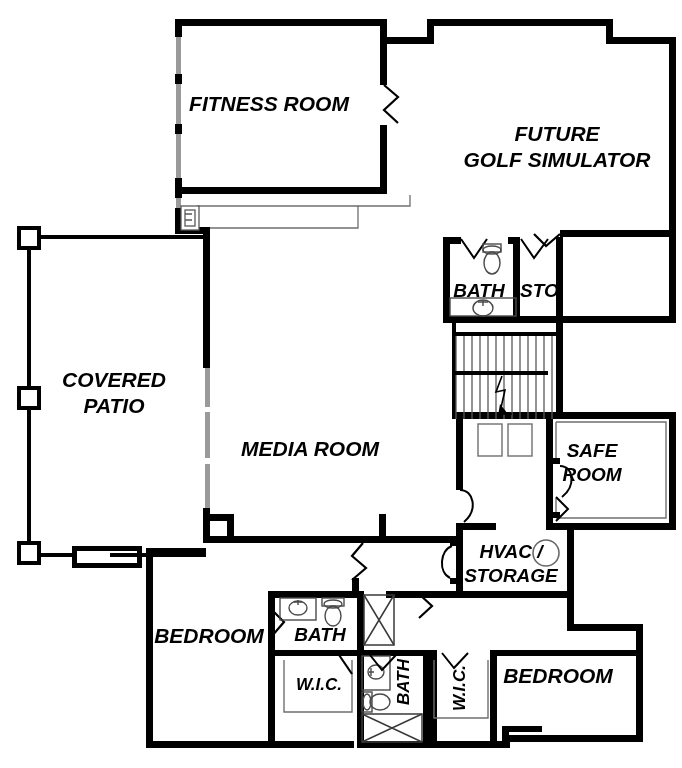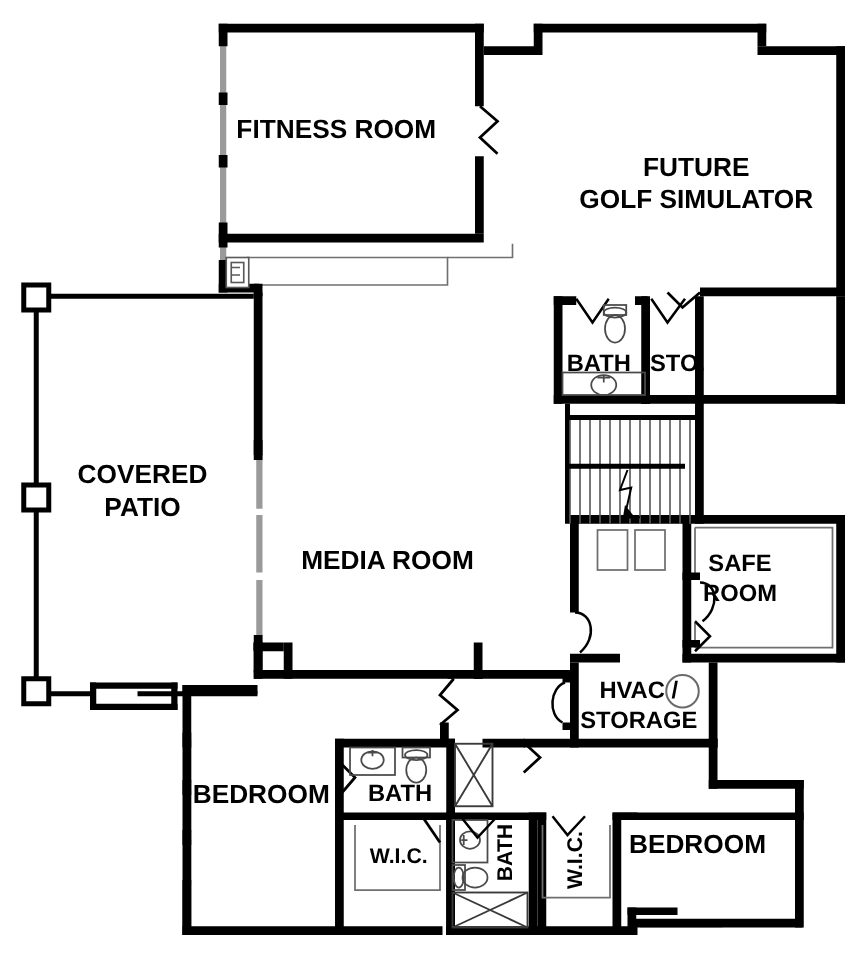--- a/index.html
+++ b/index.html
@@ -9,20 +9,21 @@
   }
   body {
     font-family: "Liberation Sans", sans-serif;
   }
   #floorplan-root {
     position: relative;
     width: 682px;
     height: 768px;
     background: #ffffff;
     overflow: hidden;
+    font-style: italic;
   }
   #floorplan-svg {
     display: block;
     width: 682px;
     height: 768px;
   }
   .room-label {
     font-family: "Liberation Sans", sans-serif;
     font-weight: 700;
     fill: #000000;

